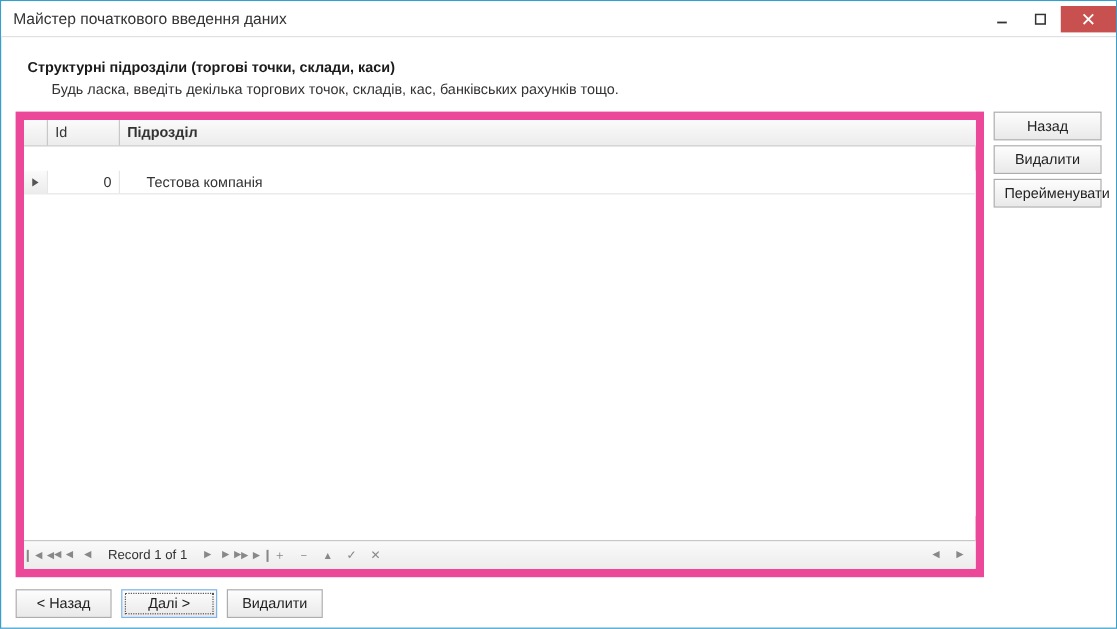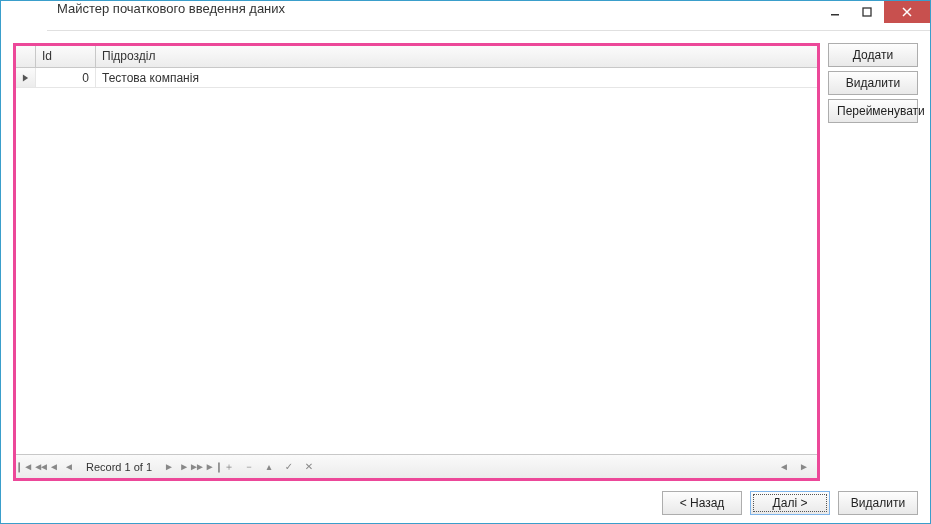--- a/index.html
+++ b/index.html
@@ -9,24 +9,23 @@
     background: #fff;
     width: 931px;
     height: 524px;
     overflow: hidden;
     border: 1px solid #3a9ecb;
   }
   .titlebar {
     height: 30px;
     background: #fff;
     display: flex;
-    align-items: flex-start;
+    align-items: center;
     padding-left: 10px;
     border-bottom: 1px solid #e0e0e0;
-    margin-left: 46px;
   }
   .titlebar-text { font-size: 13px; color: #333; flex: 1; }
   .winbtn {
     width: 30px; height: 22px;
     display: flex; align-items: center; justify-content: center;
     margin-right: 2px;
     color: #333;
   }
   .winbtn.close {
     width: 46px; height: 22px;
@@ -43,62 +42,63 @@
   .section-title { font-weight: bold; font-size: 12px; color: #1a1a1a; }
   .section-desc { font-size: 12px; color: #333; margin-top: 4px; padding-left: 20px; }
   .mainrow {
     display: flex;
     flex: 1;
     gap: 8px;
     min-height: 0;
   }
   .gridwrap {
     flex: 1;
-    border: 3px solid #ec4899;
+    border: 7px solid #ec4899;
     display: flex;
     flex-direction: column;
     min-height: 0;
+    gap: 20px;
   }
   .gridhead {
     display: flex;
     background: #f3f3f3;
     border-bottom: 1px solid #c8c8c8;
     height: 22px;
   }
   .ghcell {
     border-right: 1px solid #c8c8c8;
     padding: 3px 6px;
     font-size: 12px;
     color: #333;
     background: linear-gradient(#fbfbfb,#ececec);
   }
   .gh-indicator { width: 20px; }
   .gh-id { width: 60px; }
-  .gh-name { flex: 1; border-right: none; }
+  .gh-name { flex: 1; border-right: none; font-weight: bold; }
   .gridbody {
     flex: 1;
     overflow: auto;
     background: #fff;
   }
   .grow {
     display: flex;
     height: 20px;
     border-bottom: 1px solid #e6e6e6;
   }
   .gcell {
     border-right: 1px solid #e6e6e6;
     padding: 2px 6px;
     font-size: 12px;
     color: #333;
     display: flex;
     align-items: center;
   }
   .gc-indicator { width: 20px; justify-content: center; color: #555; background: linear-gradient(#fbfbfb,#ececec); }
   .gc-id { width: 60px; justify-content: flex-end; }
-  .gc-name { flex: 1; border-right: none; }
+  .gc-name { flex: 1; border-right: none; margin-left: 16px; }
   .navbar {
     height: 24px;
     border-top: 1px solid #c8c8c8;
     background: linear-gradient(#fafafa,#ececec);
     display: flex;
     align-items: center;
     padding: 0 4px;
     gap: 2px;
     color: #888;
     font-size: 11px;
@@ -122,21 +122,20 @@
     height: 24px;
     background: linear-gradient(#fdfdfd,#e9e9e9);
     border: 1px solid #adadad;
     font-size: 12px;
     color: #222;
     cursor: default;
     padding: 0 8px;
   }
   .footer {
     display: flex;
-    justify-content: flex-end;
     gap: 8px;
     padding-top: 10px;
   }
   .footer .btn { width: 80px; }
   .footer .btn.primary { outline: 1px dotted #555; outline-offset: -4px; border-color: #7eb4ea; }
 </style>
 </head>
 <body>
 
 <div class="titlebar">
@@ -152,20 +151,24 @@
       </svg>
   </div>
   <div class="winbtn close">
     <svg width="12" height="12" viewBox="0 0 12 12">
         <path d="M2 2 L10 10 M10 2 L2 10" stroke="#fff" stroke-width="1.5"></path>
       </svg>
   </div>
 </div>
 
 <div class="content">
+  <div class="header-block">
+    <div class="section-title">Структурні підрозділи (торгові точки, склади, каси)</div>
+    <div class="section-desc">Будь ласка, введіть декілька торгових точок, складів, кас, банківських рахунків тощо.</div>
+  </div>
 
   <div class="mainrow">
     <div class="gridwrap">
       <div class="gridhead">
         <div class="ghcell gh-indicator"></div>
         <div class="ghcell gh-id">Id</div>
         <div class="ghcell gh-name">Підрозділ</div>
       </div>
       <div class="gridbody">
         <div class="grow">
@@ -191,21 +194,21 @@
         <div class="navbtn">▴</div>
         <div class="navbtn">✓</div>
         <div class="navbtn">✕</div>
         <div class="navspacer"></div>
         <div class="navbtn">◄</div>
         <div class="navbtn">►</div>
       </div>
     </div>
 
     <div class="sidebtns">
-      <button class="btn">Додати</button>
+      <button class="btn">Назад</button>
       <button class="btn">Видалити</button>
       <button class="btn">Перейменувати</button>
     </div>
   </div>
 
   <div class="footer">
     <button class="btn">&lt; Назад</button>
     <button class="btn primary">Далі &gt;</button>
     <button class="btn">Видалити</button>
   </div>

